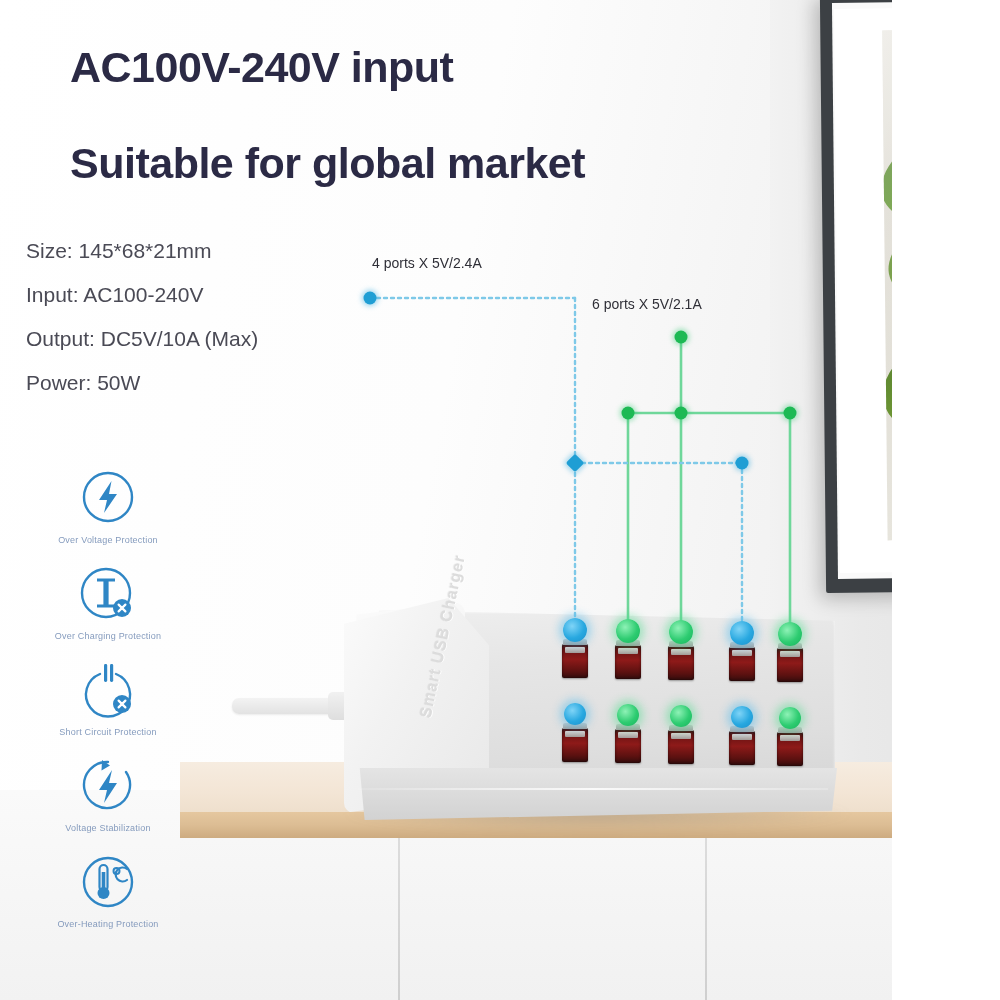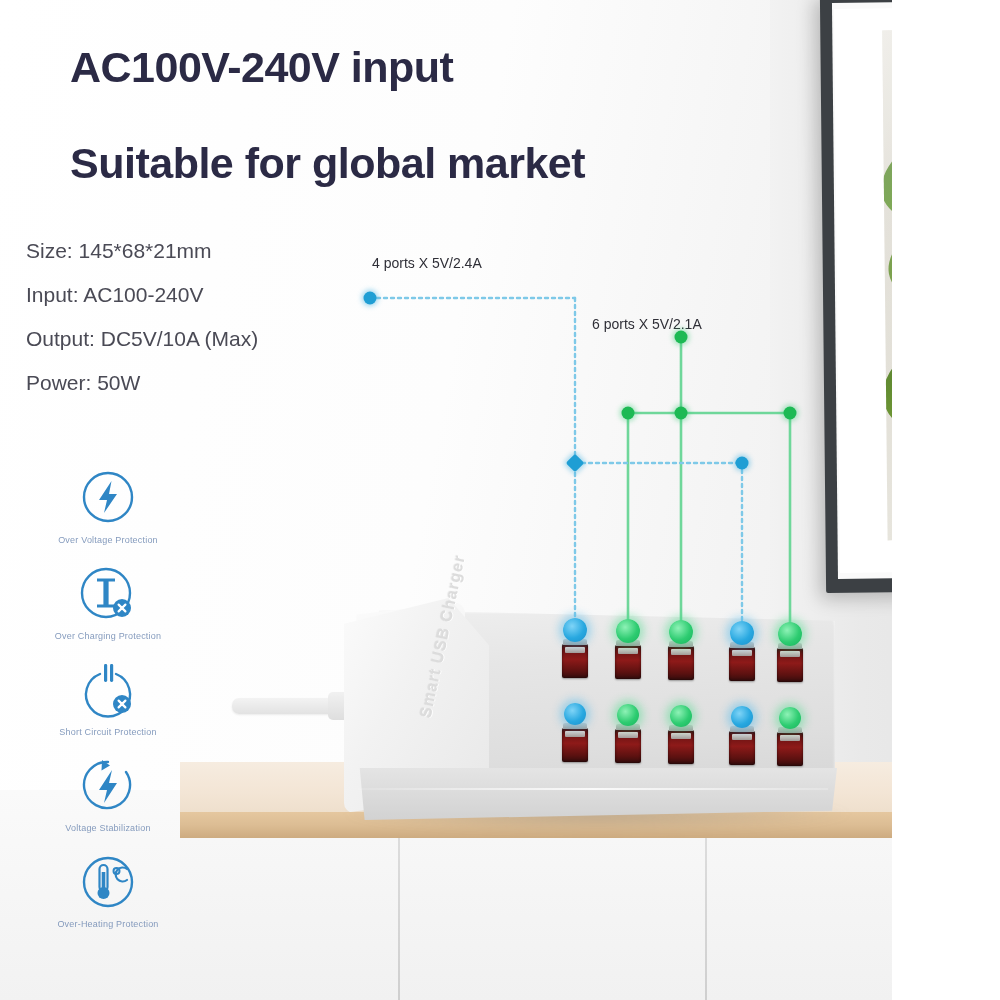--- a/index.html
+++ b/index.html
@@ -121,21 +121,21 @@
   .dot{position:absolute;border-radius:50%;transform:translate(-50%,-50%);}
   .dot-blue{background:radial-gradient(circle at 38% 34%,#7fd4f7 0%,#28a8e0 55%,#1b90cc 100%);
     box-shadow:0 0 9px 4px rgba(70,185,235,.45);}
   .dot-green{background:radial-gradient(circle at 38% 34%,#8ef2b6 0%,#2ecc71 55%,#16b45c 100%);
     box-shadow:0 0 9px 4px rgba(60,220,130,.42);}
 
   
   .callouts{position:absolute;left:0;top:0;width:1000px;height:1000px;pointer-events:none;}
   .callout-label{position:absolute;font-size:14px;color:#2f2f37;white-space:nowrap;}
   .label-4ports{left:372px;top:255px;}
-  .label-6ports{left:592px;top:296px;margin-top:20px;}
+  .label-6ports{left:592px;top:296px;}
 
   .node{position:absolute;border-radius:50%;transform:translate(-50%,-50%);}
   .node-blue{background:#1f9ed4;box-shadow:0 0 5px 2px rgba(60,175,225,.45);}
   .node-green{background:#1db954;box-shadow:0 0 5px 2px rgba(45,200,110,.4);}
   .node-diamond{transform:translate(-50%,-50%) rotate(45deg);border-radius:2px;}
 </style>
 </head>
 <body>
 
 <div class="stage">

